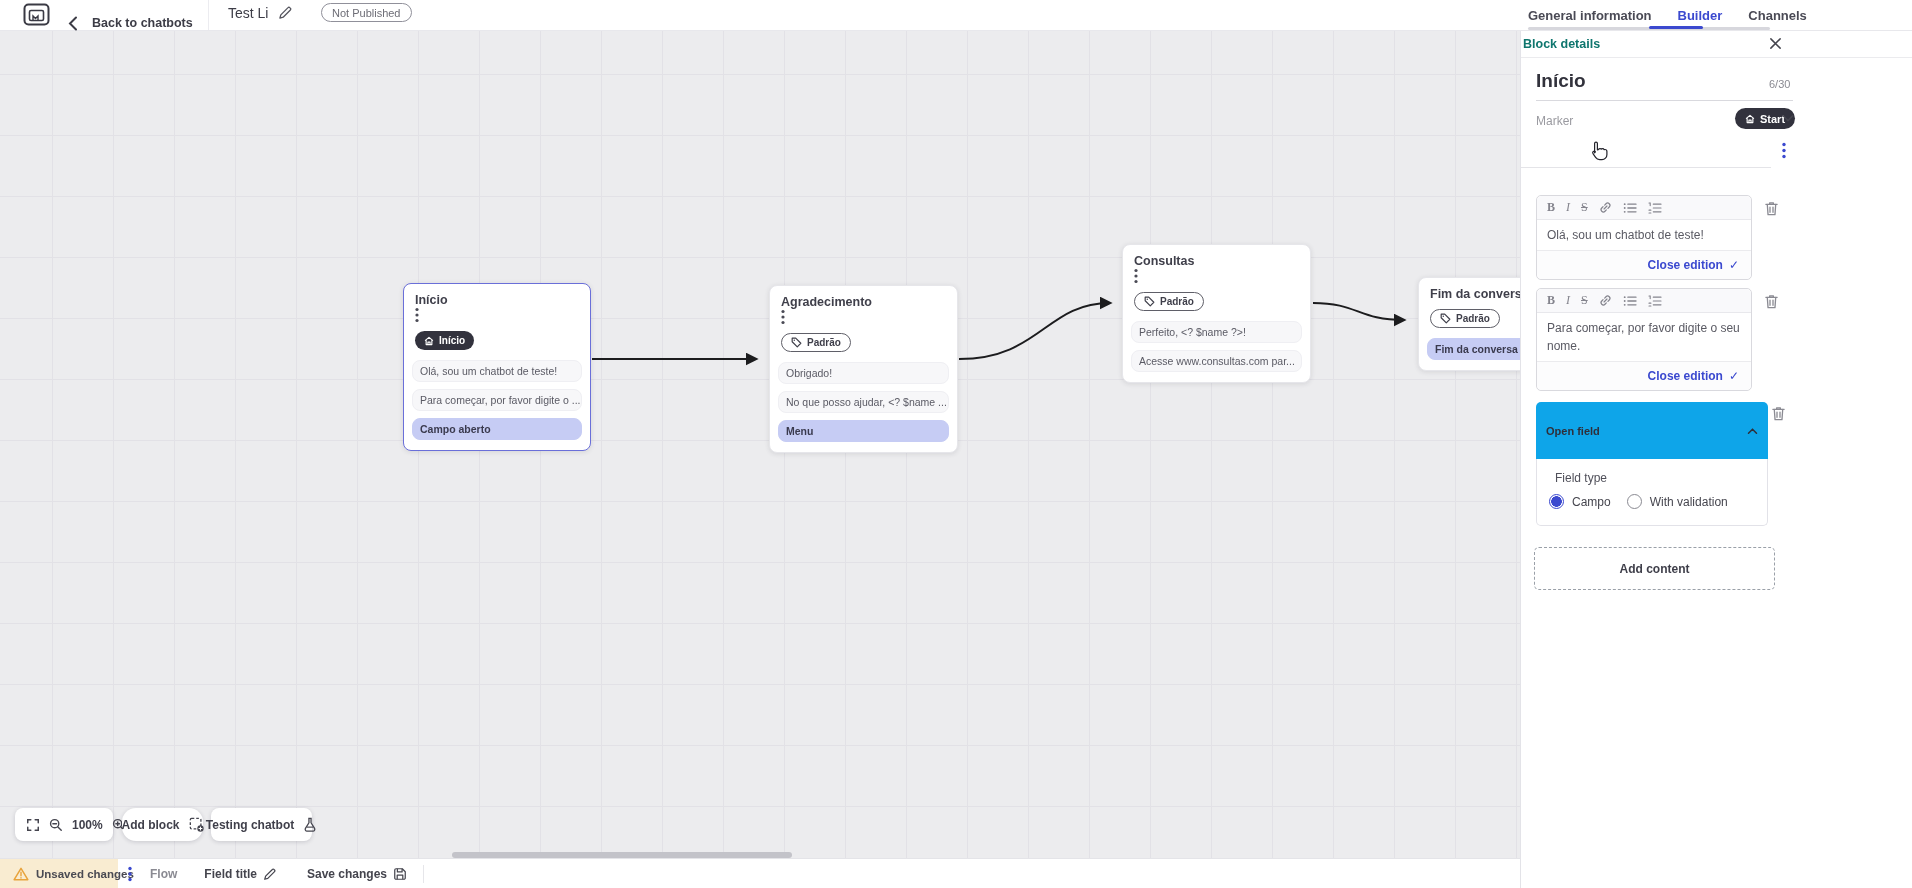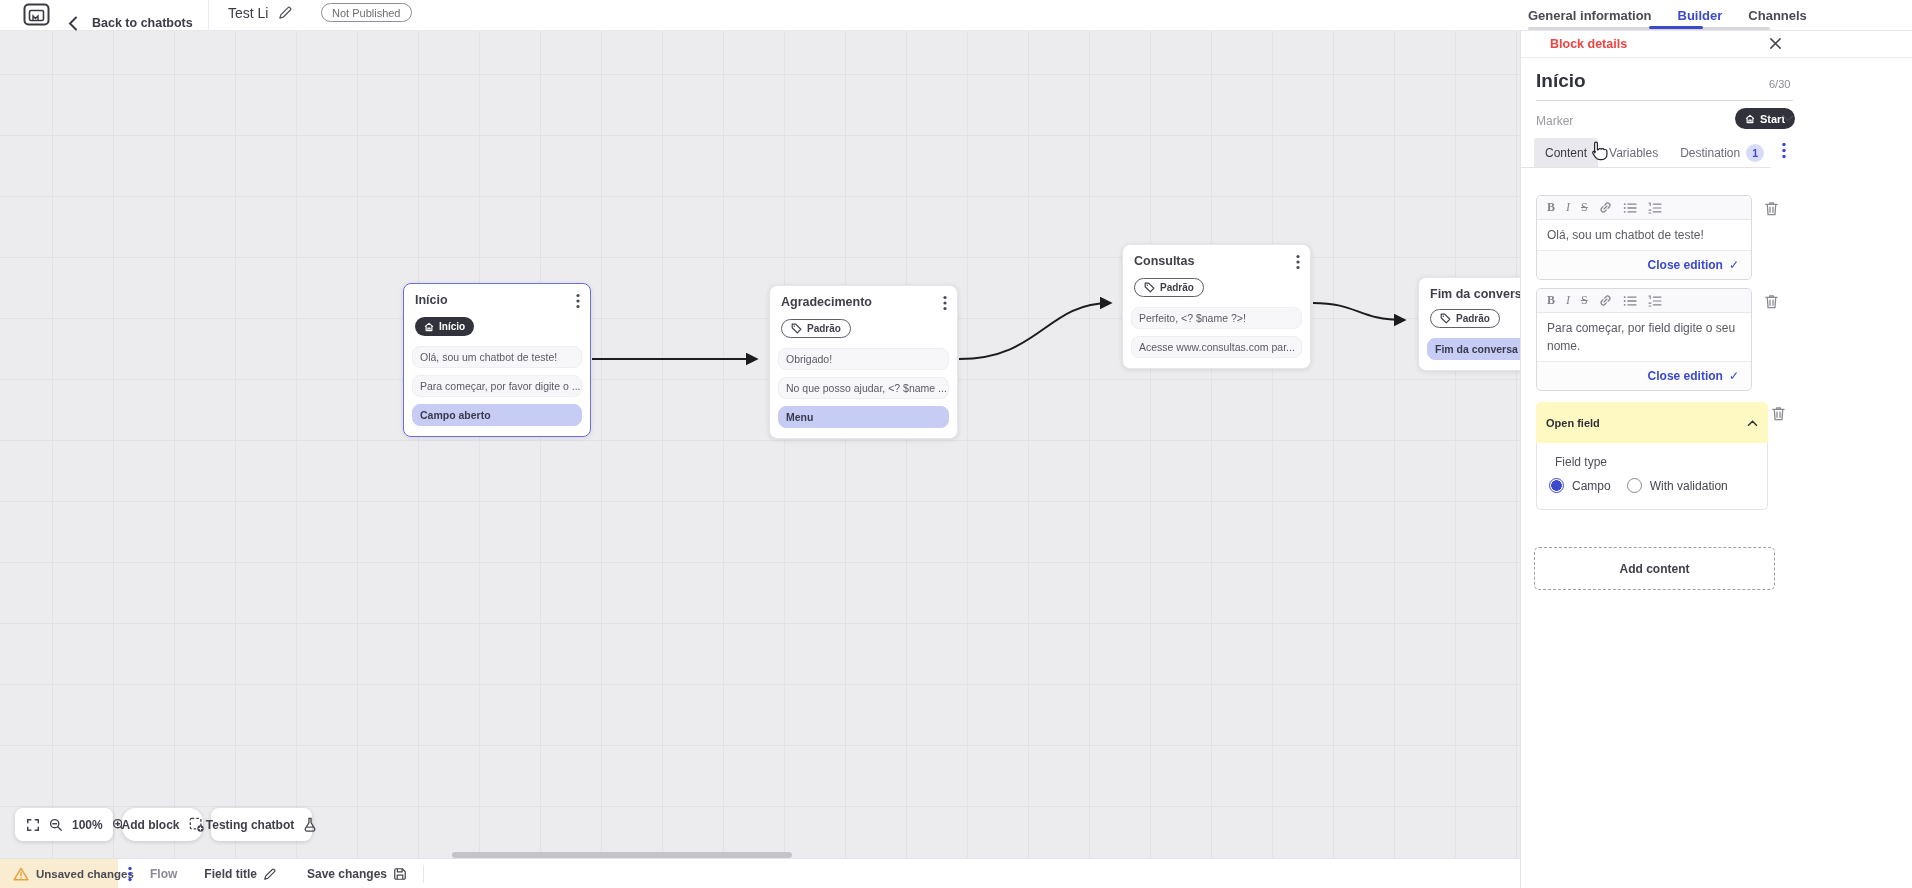--- a/index.html
+++ b/index.html
@@ -29,21 +29,21 @@
   .canvas{position:absolute;left:0;top:30px;width:1520px;height:858px;overflow:hidden;
           background-color:#ececee;
           background-image:linear-gradient(#e2e1e6 1px,transparent 1px),
                            linear-gradient(90deg,#e2e1e6 1px,transparent 1px);
           background-size:61px 61px;background-position:-9px -17px;}
   .edges{position:absolute;left:0;top:0;pointer-events:none;}
 
   .block{position:absolute;background:#fff;border:1px solid #e6e6ea;border-radius:8px;
          box-shadow:0 1px 5px rgba(40,40,60,.12);padding:9px 8px 10px;box-sizing:border-box;cursor:pointer;}
   .block.selected{border-color:#6a6fd9;}
-  .block-head{display:flex;align-items:flex-start;justify-content:space-between;margin:0 2px 8px 3px;}
+  .block-head{display:flex;align-items:flex-start;justify-content:flex-end;margin:0 2px 8px 3px;flex-direction:column;}
   .block-title{font-size:12.5px;font-weight:700;color:#3f3f4a;}
   .kebab{cursor:pointer;}
   .pill{display:inline-flex;align-items:center;gap:5px;height:19px;padding:0 9px;border-radius:999px;
         font-size:10px;font-weight:700;margin:0 0 10px 3px;box-sizing:border-box;}
   .pill.dark{background:#32323d;color:#fff;}
   .pill.outline{background:#fff;border:1px solid #5f5f68;color:#3f3f4a;}
   .rows{display:flex;flex-direction:column;gap:7px;}
   .row{height:22px;box-sizing:border-box;background:#f7f7f9;border:1px solid #efeff3;border-radius:8px;
        font-size:10.5px;color:#5a5a64;padding:4px 7px;white-space:nowrap;overflow:hidden;cursor:pointer;}
   .row.hl{background:#c6ccf4;border-color:#c6ccf4;color:#3a3a4e;font-weight:700;}
@@ -67,21 +67,21 @@
   .sb-item{display:flex;align-items:center;gap:6px;font-size:12px;font-weight:700;color:#44444d;cursor:pointer;white-space:nowrap;}
   .sb-flow{margin-left:18px;color:#8a8a92;}
   .sb-edit{margin-left:27px;}
   .sb-save{margin-left:30px;}
   .sb-div{margin-left:16px;width:1px;height:18px;background:#e6e6ea;}
 
   
   .panel{position:absolute;left:1520px;top:30px;width:392px;height:858px;background:#fff;
          border-left:1px solid #e3e3e8;box-sizing:border-box;z-index:20;}
   .p-header{position:absolute;left:0;top:0;width:100%;height:28px;border-bottom:1px solid #ebebee;box-sizing:border-box;}
-  .p-header .lbl{position:absolute;left:29px;top:7px;font-size:12.5px;font-weight:700;color:#ef4444;}
+  .p-header .lbl{position:absolute;left:2px;top:7px;font-size:12.5px;font-weight:700;color:#0f766e;}
   .p-close{position:absolute;left:248px;top:7px;cursor:pointer;}
   .p-name{position:absolute;left:15px;top:40px;width:257px;font-size:19px;font-weight:600;color:#32323c;
           border-bottom:1px solid #d9d9de;padding-bottom:8px;cursor:text;}
   .p-counter{position:absolute;left:248px;top:48px;font-size:11px;color:#8a8a92;}
   .p-marker-lbl{position:absolute;left:15px;top:84px;font-size:12px;color:#9a9aa0;}
   .marker-pill{position:absolute;left:214px;top:78px;height:21px;padding:0 10px;border-radius:999px;
                background:#32323d;color:#fff;font-size:11px;font-weight:700;display:flex;align-items:center;gap:5px;cursor:pointer;}
   .marker-chev{position:absolute;left:261px;top:84px;cursor:pointer;}
 
   .p-tabs{position:absolute;left:13px;top:108px;height:29px;display:flex;align-items:stretch;}
@@ -101,22 +101,22 @@
   .ed-btn.i{font-style:italic;}
   .ed-btn.s{text-decoration:line-through;}
   .ed-body{padding:6px 10px;font-size:12px;color:#5a5a63;line-height:1.5;cursor:text;background:#fff;}
   .ed-footer{border-top:1px solid #ebebee;background:#fcfcfd;border-radius:0 0 5px 5px;
              display:flex;align-items:center;justify-content:flex-end;gap:6px;padding:7px 12px;}
   .ed-close{font-size:12px;font-weight:700;color:#3b49cf;cursor:pointer;}
   .ed-check{color:#3b49cf;font-size:12px;}
   .trash{position:absolute;cursor:pointer;}
 
   .openfield{position:absolute;left:15px;top:372px;width:232px;}
-  .of-head{height:25px;background:#fef9c3;border-radius:5px 5px 0 0;display:flex;align-items:center;
-           justify-content:space-between;padding:8px 10px;cursor:pointer;}
+  .of-head{height:25px;background:#0ea5e9;border-radius:5px 5px 0 0;display:flex;align-items:center;
+           justify-content:space-between;padding:16px 10px;cursor:pointer;}
   .of-head .lbl{font-size:11px;font-weight:700;color:#2f2f3a;}
   .of-body{border:1px solid #e2e2e8;border-top:none;border-radius:0 0 5px 5px;background:#fff;
            padding:12px 10px 16px;box-sizing:border-box;}
   .of-ft-label{font-size:12px;color:#50505a;margin:0 0 9px 8px;}
   .of-radios{display:flex;align-items:center;gap:16px;margin-left:2px;}
   .radio{width:15px;height:15px;border-radius:50%;border:1.5px solid #8a8a92;box-sizing:border-box;
          background:#fff;cursor:pointer;flex:none;}
   .radio.sel{border-color:#3b49cf;background:radial-gradient(circle,#3b49cf 0 55%,#fff 60%);}
   .of-opt{display:flex;align-items:center;gap:8px;font-size:12px;color:#46464f;cursor:pointer;}
   .of-desc{margin-top:13px;font-size:11px;color:#9b9ba3;line-height:1.45;padding-right:4px;}
@@ -378,28 +378,20 @@
           </svg>
       </span>
       <span>Start</span>
     </span>
     <span class="marker-chev ic">
       <svg width="12" height="9" viewBox="0 0 12 9" fill="none" stroke="#44444d" stroke-width="1.7" stroke-linecap="round">
           <path d="M1.5 2l4.5 4.5L10.5 2"></path>
         </svg>
     </span>
 
-    <div class="p-tabs">
-      <span class="p-tab active">Content</span>
-      <span class="p-tab">Variables</span>
-      <span class="p-tab">
-        <span>Destination</span>
-        <span class="badge">1</span>
-      </span>
-    </div>
     <span class="p-tabs-div"></span>
     <span class="p-kebab ic">
       <svg width="4" height="17" viewBox="0 0 4 17">
           <circle cx="2" cy="2.5" r="1.7" fill="#3b49cf"></circle>
           <circle cx="2" cy="8.5" r="1.7" fill="#3b49cf"></circle>
           <circle cx="2" cy="14.5" r="1.7" fill="#3b49cf"></circle>
         </svg>
     </span>
     <span class="cursor-hand ic">
       <svg width="20" height="22" viewBox="0 0 20 22">
@@ -460,21 +452,21 @@
               <circle cx="1.8" cy="7" r="1.1" fill="#84848d" stroke="none"></circle>
               <circle cx="1.8" cy="11.5" r="1.1" fill="#84848d" stroke="none"></circle>
             </svg>
         </span>
         <span class="ic">
           <svg width="14" height="12" viewBox="0 0 16 14" fill="none" stroke="#84848d" stroke-width="1.5" stroke-linecap="round">
               <path d="M6 2.5h9M6 7h9M6 11.5h9M1 1.2h1.4v3M1 9.5h2.2M1 12.8h2.2" stroke-width="1.3"></path>
             </svg>
         </span>
       </div>
-      <div class="ed-body">Para começar, por field digite o seu nome.</div>
+      <div class="ed-body">Para começar, por favor digite o seu nome.</div>
       <div class="ed-footer">
         <span class="ed-close">Close edition</span>
         <span class="ed-check">✓</span>
       </div>
     </div>
     <span class="trash ic" style="left:243px;top:263px;">
       <svg width="15" height="17" viewBox="0 0 16 18" fill="none" stroke="#8a8a92" stroke-width="1.4" stroke-linecap="round" stroke-linejoin="round">
           <path d="M2 4.5h12M6 4.5V3h4v1.5M3.5 4.5l.8 11h7.4l.8-11M6.4 7.5v5.5M9.6 7.5v5.5"></path>
         </svg>
     </span>

